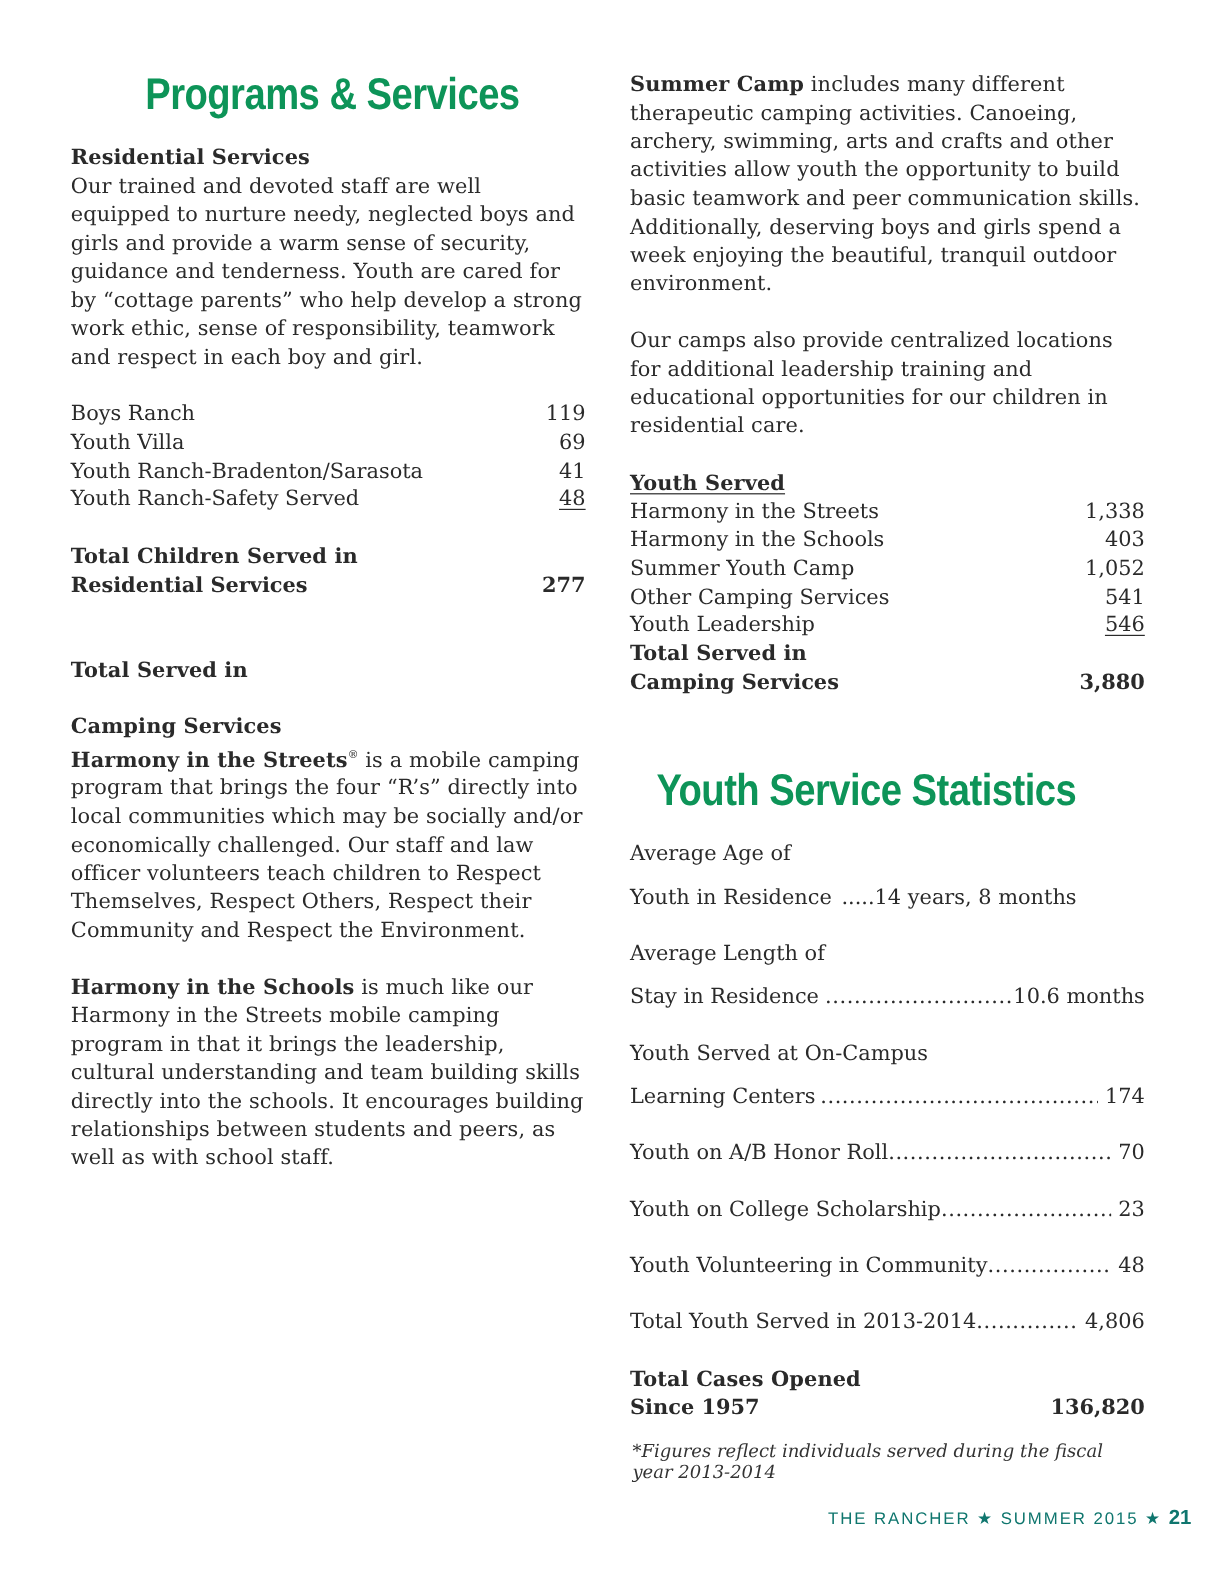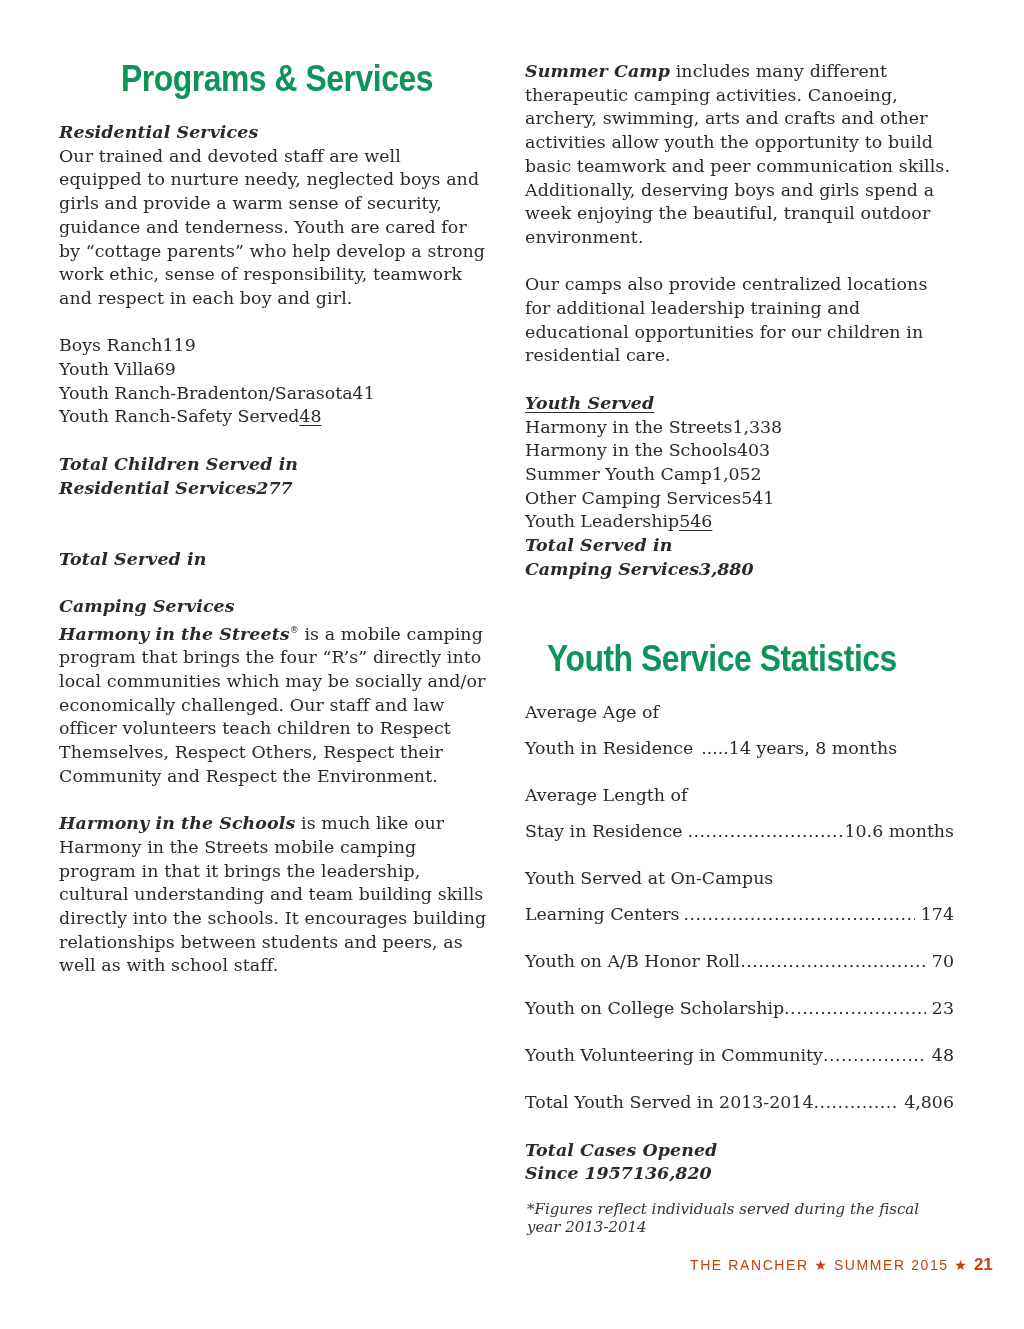--- a/index.html
+++ b/index.html
@@ -8,32 +8,32 @@
   .col { position: absolute; top: 0; }
   .col-left { left: 59px; width: 429px; }
   .col-right { left: 525px; width: 429px; }
   .title {
     font-family: "Liberation Sans", "DejaVu Sans", sans-serif;
     font-weight: bold; color: #0d9458; font-size: 37px;
     transform: scaleX(0.86); transform-origin: left top;
     white-space: nowrap; letter-spacing: -0.5px;
   }
   .p { font-size: 17.4px; line-height: 23.7px; letter-spacing: 0.1px; }
-  .b { font-weight: bold; font-style: italic; }
-  .row { display: flex; justify-content: flex-start; font-size: 17.4px; line-height: 23.7px; }
+  .b { font-weight: bold; }
+  .row { display: flex; justify-content: space-between; font-size: 17.4px; line-height: 23.7px; }
   .u { text-decoration: underline; text-decoration-thickness: 1px; text-underline-offset: 3px; }
   .stat { font-size: 17.4px; line-height: 23.7px; margin-bottom: 23.5px; }
   .stat .l2 { display: flex; white-space: nowrap; margin-top: 12px; }
   .stat .dots { flex: 1; overflow: hidden; white-space: nowrap; }
   .stat .dots::before { content: ".............................................................................................................................."; letter-spacing: 0.5px; }
   .note { font-size: 15px; line-height: 18px; font-style: italic; color: #333; }
   .footer {
     position: absolute; left: 690px; top: 1255px;
     font-family: "Liberation Sans", "DejaVu Sans", sans-serif;
-    font-size: 14px; letter-spacing: 1.6px; color: #c2410c; white-space: nowrap;
+    font-size: 14px; letter-spacing: 1.6px; color: #0f766e; white-space: nowrap;
   }
   .footer .pg { font-weight: bold; font-size: 17px; letter-spacing: 0; }
   .sup { font-size: 9px; vertical-align: super; }
 </style>
 </head>
 <body>
 
 <div class="col col-left">
   <div style="position:absolute; left:62px; top:58px;">
     <h1 class="title">Programs &amp; Services</h1>

